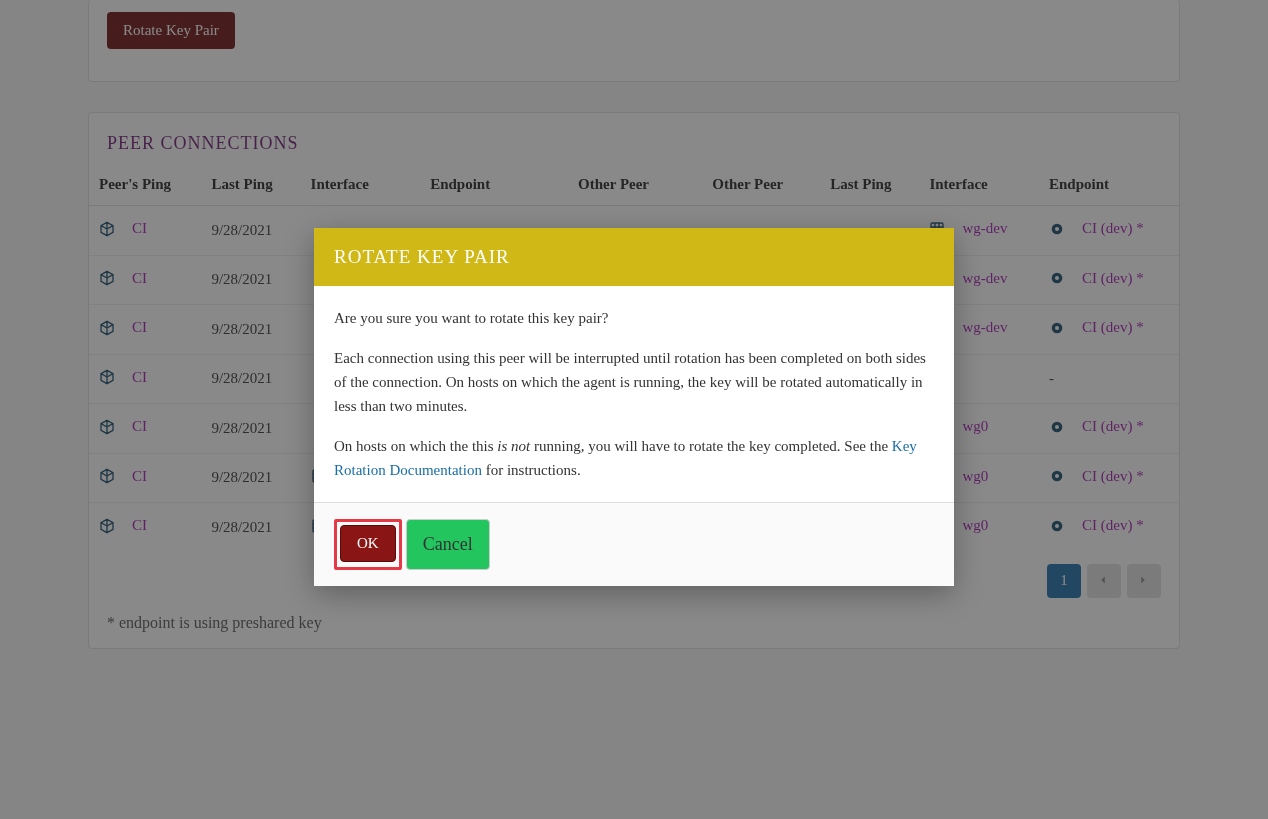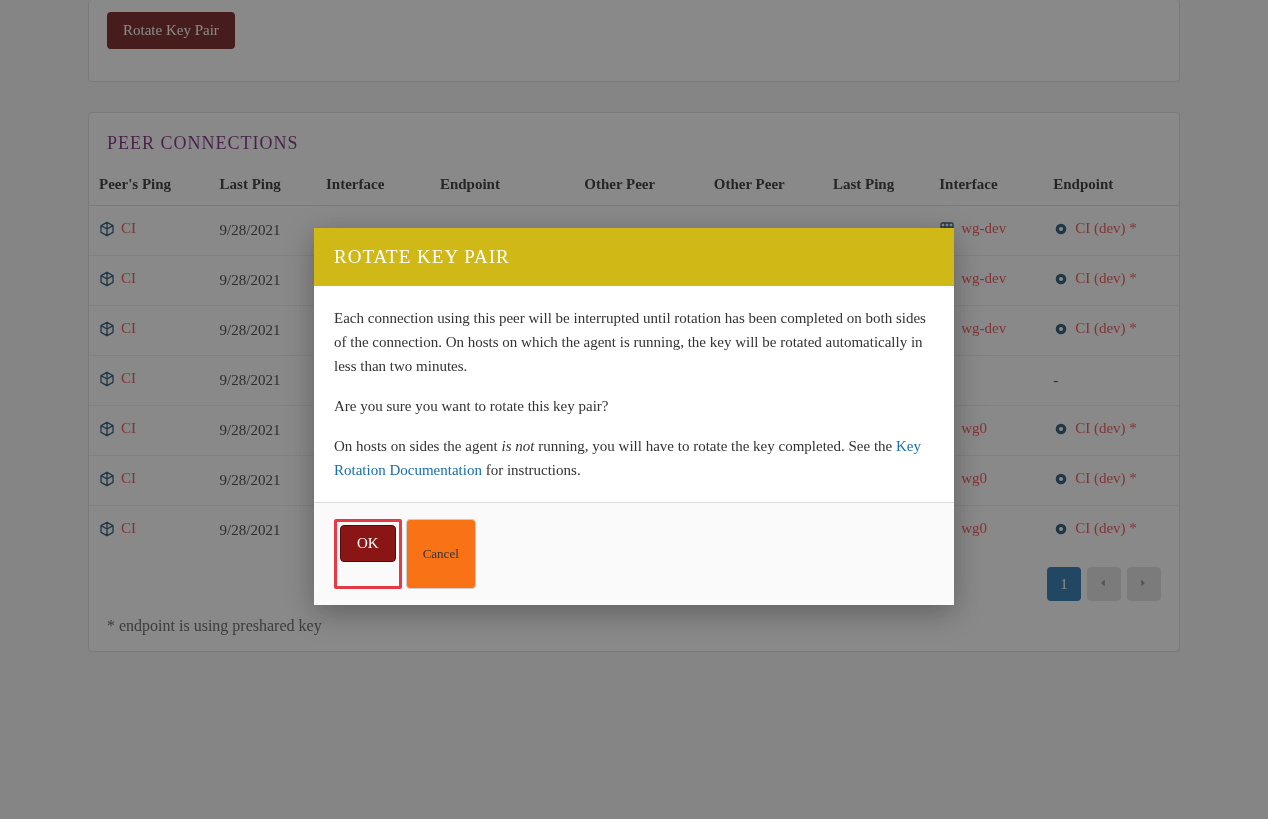--- a/index.html
+++ b/index.html
@@ -61,24 +61,24 @@
   vertical-align: top;
   font-size: 15px;
 }
 .table td {
   padding: 14px 10px;
   border-top: 1px solid #eee;
   vertical-align: middle;
   font-size: 15px;
 }
 .cell-link {
-  color: #ef4444;
+  color: #a21caf;
   display: inline-flex;
-  align-items: flex-end;
-  gap: 6px;
+  align-items: center;
+  gap: 17px;
 }
 .icon {
   display: inline-block;
   width: 16px;
   height: 16px;
   flex-shrink: 0;
 }
 .footnote {
   padding: 16px 18px;
   color: #555;
@@ -157,26 +157,26 @@
   background: #8a1515;
   color: #fff;
   border: 1px solid #5a0a0a;
   padding: 9px 16px;
   border-radius: 4px;
   font-size: 15px;
   cursor: pointer;
   font-family: inherit;
 }
 .btn-cancel {
-  background: #f97316;
+  background: #22c55e;
   color: #333;
   border: 1px solid #ccc;
-  padding: 26px 16px;
+  padding: 14px 16px;
   border-radius: 4px;
-  font-size: 13px;
+  font-size: 18px;
   cursor: pointer;
   font-family: inherit;
 }
 svg { display: block; }
 </style>
 </head>
 <body>
 
 <div class="page-wrap">
   <div class="top-panel">
@@ -506,24 +506,24 @@
       </button>
     </div>
     <div class="footnote">* endpoint is using preshared key</div>
   </div>
 </div>
 
 <div class="overlay">
   <div class="modal">
     <div class="modal-header">ROTATE KEY PAIR</div>
     <div class="modal-body">
+      <p>Are you sure you want to rotate this key pair?</p>
       <p>Each connection using this peer will be interrupted until rotation has been completed on both sides of the connection. On hosts on which the agent is running, the key will be rotated automatically in less than two minutes.</p>
-      <p>Are you sure you want to rotate this key pair?</p>
       <p>
-        <span>On hosts on sides the agent </span><em>is not</em><span> running, you will have to rotate the key completed. See the </span><a href="#">Key Rotation Documentation</a><span> for instructions.</span>
+        <span>On hosts on which the this </span><em>is not</em><span> running, you will have to rotate the key completed. See the </span><a href="#">Key Rotation Documentation</a><span> for instructions.</span>
       </p>
     </div>
     <div class="modal-footer">
       <span class="highlight-box">
         <button class="btn-ok">OK</button>
       </span>
       <button class="btn-cancel">Cancel</button>
     </div>
   </div>
 </div>

